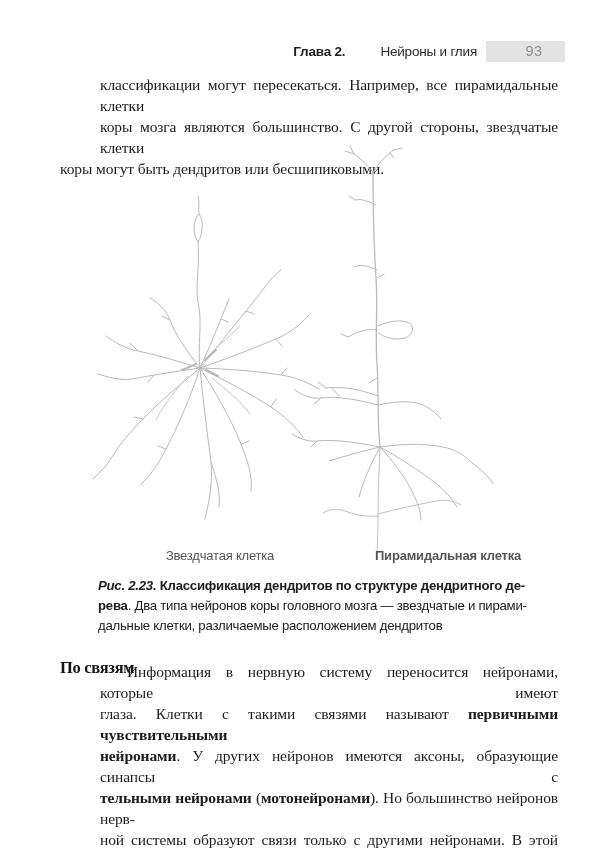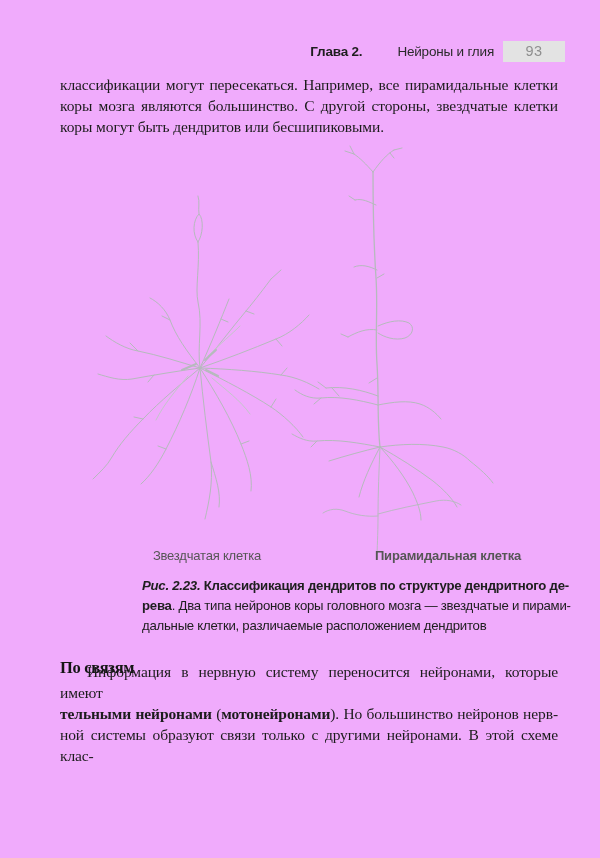--- a/index.html
+++ b/index.html
@@ -1,60 +1,60 @@
 <!DOCTYPE html>
 <html><head>
 <meta charset="utf-8">
 <style>
   html,body{margin:0;padding:0;background:#d7d7d7;}
-  #page{position:relative;width:600px;height:858px;background:#f0abfc;margin:0 auto;overflow:hidden;
+  #page{position:relative;width:600px;height:858px;background:#ffffff;margin:0 auto;overflow:hidden;
         font-family:"Liberation Serif",serif;color:#1c1c1c;}
   
   #hdr{position:absolute;top:40px;left:60px;width:505px;height:22px;display:flex;
        align-items:center;justify-content:flex-end;gap:9px;
        font-family:"Liberation Sans",sans-serif;font-size:13.5px;color:#1e1e1e;}
   #hdr .chap{font-weight:bold;letter-spacing:-0.2px;}
   #hdr .chapTitle{color:#2a2a2a;letter-spacing:-0.2px;margin-left:26px;}
   #pagenum{width:62px;height:21px;display:flex;align-items:center;justify-content:center;
            font-size:14.5px;letter-spacing:0.5px;}
   
   .para{position:absolute;left:60px;width:498px;font-size:15.5px;line-height:21px;
         letter-spacing:-0.1px;}
   .tl{min-height:21px;white-space:normal;}
-  .jfull{text-align:justify;text-align-last:justify;}
+  .jfull{text-align:justify;text-align-last:justify;margin-left:40px;}
   .ind{text-indent:27px;}
   .b{font-weight:bold;}
   .i{font-style:italic;}
   #para1{top:74px;}
   #para2{top:661px;}
   
   #figure-svg{position:absolute;left:60px;top:138px;width:500px;height:424px;}
   .figlabel{position:absolute;top:548px;font-family:"Liberation Sans",sans-serif;
             font-size:13px;color:#565656;text-align:center;letter-spacing:-0.2px;}
-  #figlabel-left{left:102px;width:210px;}
+  #figlabel-left{left:115px;width:210px;}
   #figlabel-right{left:348px;width:200px;font-weight:bold;}
   
   #caption{position:absolute;top:576px;left:98px;width:456px;
            font-family:"Liberation Sans",sans-serif;font-size:13.2px;line-height:20px;
-           color:#202020;letter-spacing:-0.25px;margin-left:44px;}
+           color:#202020;letter-spacing:-0.25px;}
   #caption .tl{min-height:20px;}
   
   #sect-head{position:absolute;top:658px;left:60px;font-family:Liberation Serif, serif;
              font-weight:bold;font-size:16.5px;color:#151515;letter-spacing:-0.3px;}
   svg path{fill:none;stroke-linecap:round;stroke-linejoin:round;}
 </style>
 </head>
 <body>
 
 <div id="page">
 
   <div id="hdr">
     <span class="chap">Глава 2.</span>
     <span class="chapTitle">Нейроны и глия</span>
-    <span id="pagenum" style="background: rgb(227, 227, 227); color: rgb(143, 143, 143);">93</span>
+    <span id="pagenum" style="background: rgb(227, 227, 227); color: rgb(143, 143, 143); padding-left: 17px;">93</span>
   </div>
 
   <div id="para1" class="para">
       <div class="tl jfull"><span>классификации могут пересекаться. Например, все пирамидальные клетки</span></div>
       <div class="tl jfull"><span>коры мозга являются большинство. С другой стороны, звездчатые клетки</span></div>
       <div class="tl"><span>коры могут быть дендритов или бесшипиковыми.</span></div>
     </div>
 
   <svg id="figure-svg" viewBox="0 0 500 424">
 
@@ -112,17 +112,19 @@
   <div id="caption">
       <div class="tl"><span class="b i">Рис. 2.23.</span><span class="b"> Классификация дендритов по структуре дендритного де-</span></div>
       <div class="tl"><span class="b">рева</span><span>. Два типа нейронов коры головного мозга — звездчатые и пирами-</span></div>
       <div class="tl"><span>дальные клетки, различаемые расположением дендритов</span></div>
     </div>
 
   <div id="sect-head">По связям</div>
 
   <div id="para2" class="para">
       <div class="tl jfull ind"><span>Информация в нервную систему переносится нейронами, которые имеют</span></div>
+      <div class="tl jfull"><span>глаза. Клетки с такими связями называют </span><span class="b">первичными чувствительными</span></div>
+      <div class="tl jfull"><span class="b">нейронами</span><span>. У других нейронов имеются аксоны, образующие синапсы с</span></div>
       <div class="tl jfull"><span class="b">тельными нейронами</span><span> (</span><span class="b">мотонейронами</span><span>). Но большинство нейронов нерв-</span></div>
       <div class="tl jfull"><span>ной системы образуют связи только с другими нейронами. В этой схеме клас-</span></div>
     </div>
 
 </div>
 
 </body></html>

